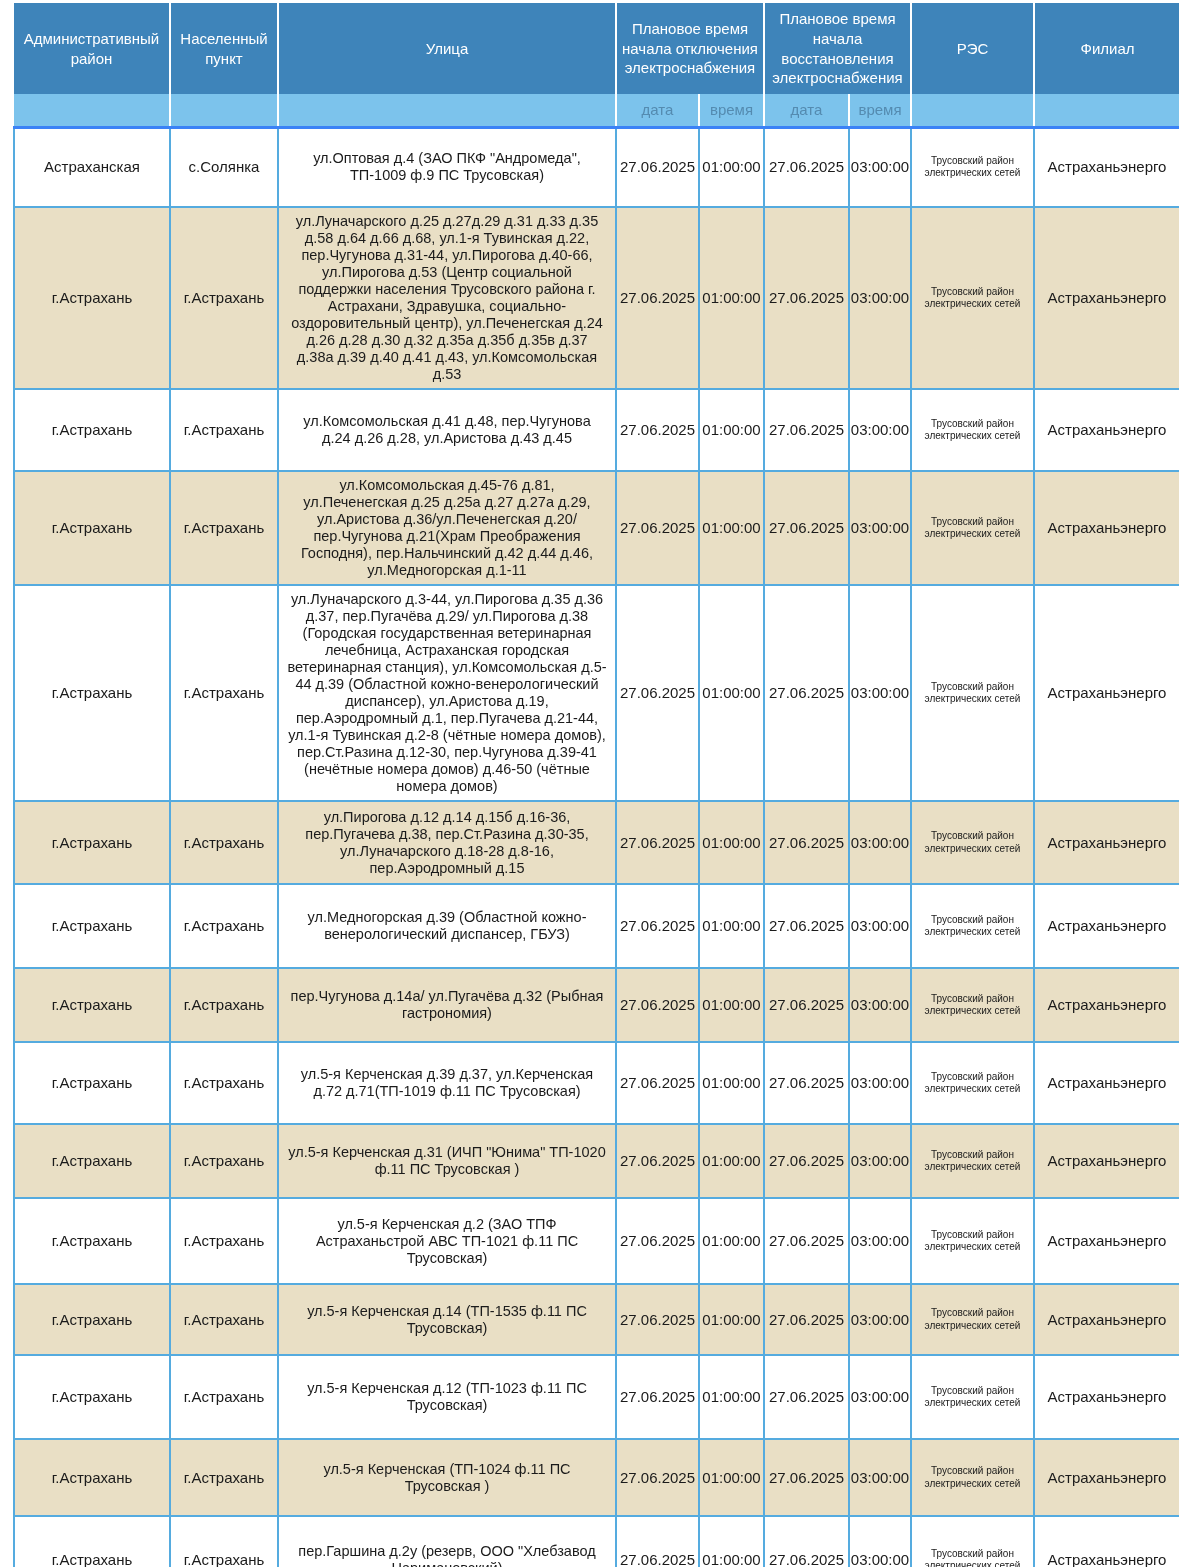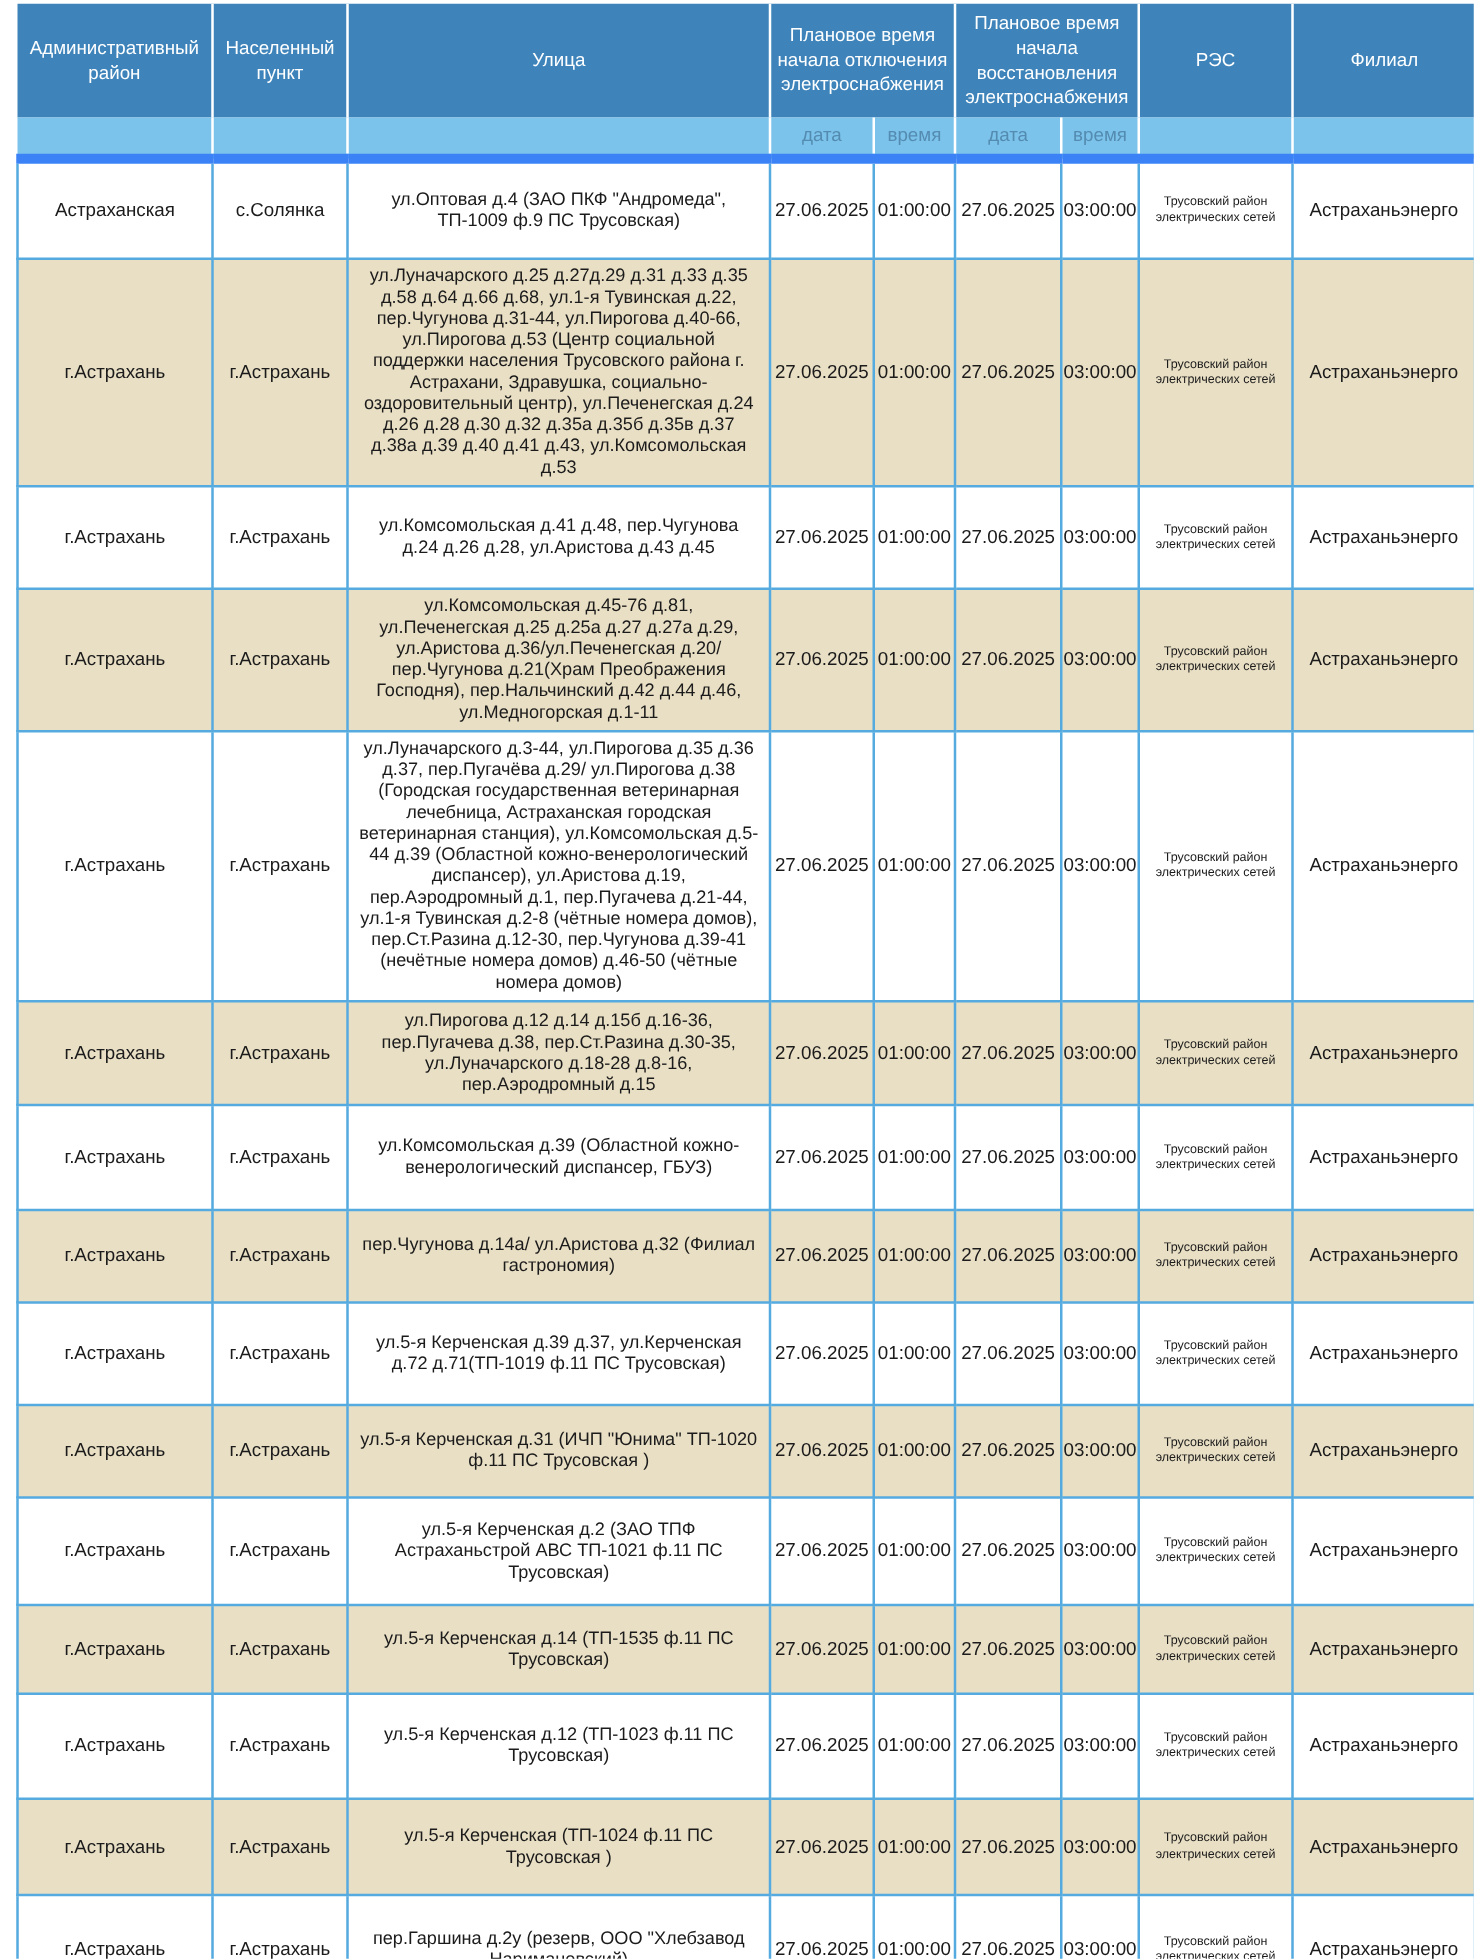--- a/index.html
+++ b/index.html
@@ -39,21 +39,21 @@
     border-left:2px solid #fff;
   }
   thead tr th:first-child{border-left:none;margin-left:17px;}
   tr.head-main th{height:86px;}
   tr.head-sub th{
     background:var(--subheader-bg);
     color:var(--subheader-text);
     height:33px;
     padding:4px 2px;
     font-size:15px;
-    border-bottom:8px solid #3b82f6;
+    border-bottom:3px solid #3b82f6;
   }
   tbody td{
     border:2px solid var(--border);
     border-top:none;
     background:#fff;
     font-size:15px;
     line-height:1.2;
     padding:5px 7px;
   }
   tbody tr:nth-child(even) td{background:var(--row-alt-bg);}
@@ -178,32 +178,32 @@
     <td class="num">27.06.2025</td>
     <td class="num">01:00:00</td>
     <td class="num">27.06.2025</td>
     <td class="num">03:00:00</td>
     <td class="res">Трусовский район электрических сетей</td>
     <td>Астраханьэнерго</td>
   </tr>
         <tr>
     <td>г.Астрахань</td>
     <td>г.Астрахань</td>
-    <td class="street">ул.Комсомольская д.39 (Областной кожно-венерологический диспансер, ГБУЗ)</td>
-    <td class="num">27.06.2025</td>
-    <td class="num">01:00:00</td>
-    <td class="num">27.06.2025</td>
-    <td class="num">03:00:00</td>
-    <td class="res">Трусовский район электрических сетей</td>
-    <td>Астраханьэнерго</td>
-  </tr>
-        <tr>
-    <td>г.Астрахань</td>
-    <td>г.Астрахань</td>
-    <td class="street">пер.Чугунова д.14а/ ул.Аристова д.32 (Филиал гастрономия)</td>
+    <td class="street">ул.Медногорская д.39 (Областной кожно-венерологический диспансер, ГБУЗ)</td>
+    <td class="num">27.06.2025</td>
+    <td class="num">01:00:00</td>
+    <td class="num">27.06.2025</td>
+    <td class="num">03:00:00</td>
+    <td class="res">Трусовский район электрических сетей</td>
+    <td>Астраханьэнерго</td>
+  </tr>
+        <tr>
+    <td>г.Астрахань</td>
+    <td>г.Астрахань</td>
+    <td class="street">пер.Чугунова д.14а/ ул.Пугачёва д.32 (Рыбная гастрономия)</td>
     <td class="num">27.06.2025</td>
     <td class="num">01:00:00</td>
     <td class="num">27.06.2025</td>
     <td class="num">03:00:00</td>
     <td class="res">Трусовский район электрических сетей</td>
     <td>Астраханьэнерго</td>
   </tr>
         <tr>
     <td>г.Астрахань</td>
     <td>г.Астрахань</td>

